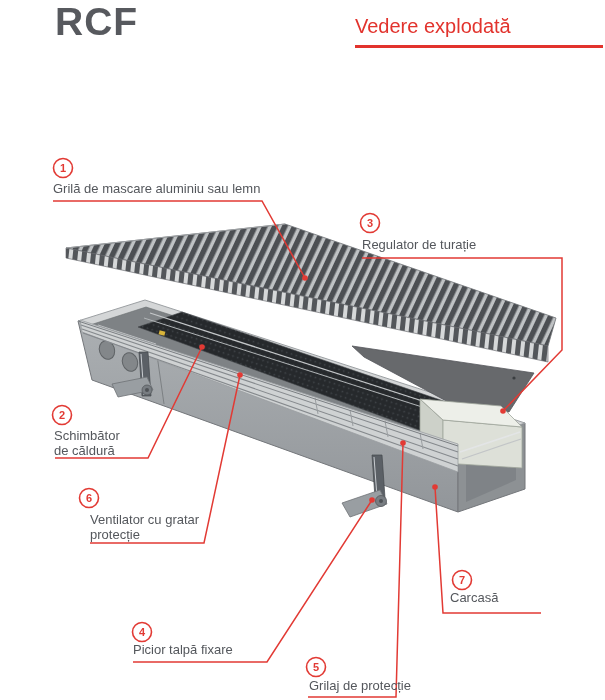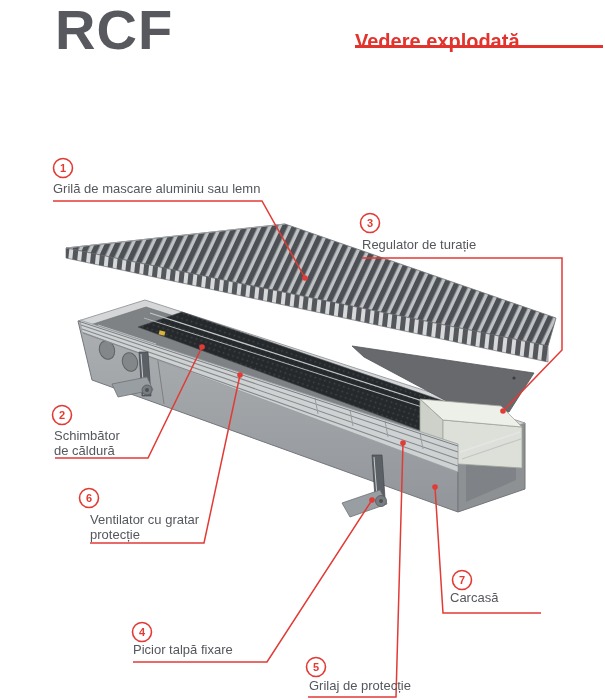--- a/index.html
+++ b/index.html
@@ -2,25 +2,25 @@
 <html><head>
 <meta charset="utf-8">
 <style>
   html,body{margin:0;padding:0;background:#ffffff;}
   .page{
     position:relative;width:605px;height:700px;background:#ffffff;overflow:hidden;
     font-family:"Liberation Sans","DejaVu Sans",sans-serif;
   }
   .logo{
     position:absolute;left:55px;top:2px;
-    font-size:56px;font-weight:800;letter-spacing:1px;color:#57595e;line-height:1;
+    font-size:39px;font-weight:800;letter-spacing:1px;color:#57595e;line-height:1;
   }
   .title{
     position:absolute;left:355px;top:14px;
-    font-size:20px;font-weight:700;color:#e2332d;line-height:1.2;margin-top:15px;
+    font-size:20px;font-weight:400;color:#e2332d;line-height:1.2;
   }
   .title-rule{
     position:absolute;left:355px;top:45px;width:248px;height:3px;background:#e2332d;
   }
   svg{position:absolute;left:0;top:0;}
   .callout-label{font-size:13px;fill:#54575c;}
   .callout-num{font-size:11px;font-weight:700;fill:#e23a34;}
   .cline{stroke:#e23a34;stroke-width:1.5;fill:none;}
   .cdot{fill:#e23a34;}
   .cbadge{fill:#ffffff;stroke:#e23a34;stroke-width:1.6;}

